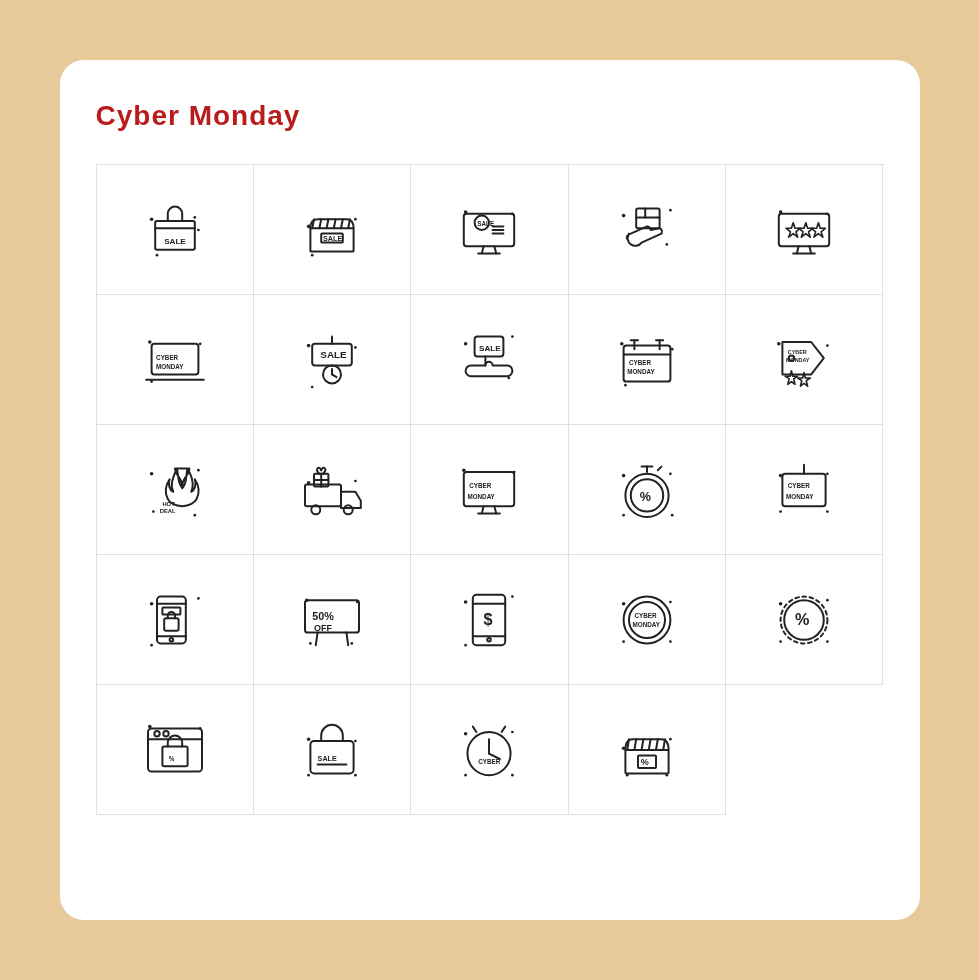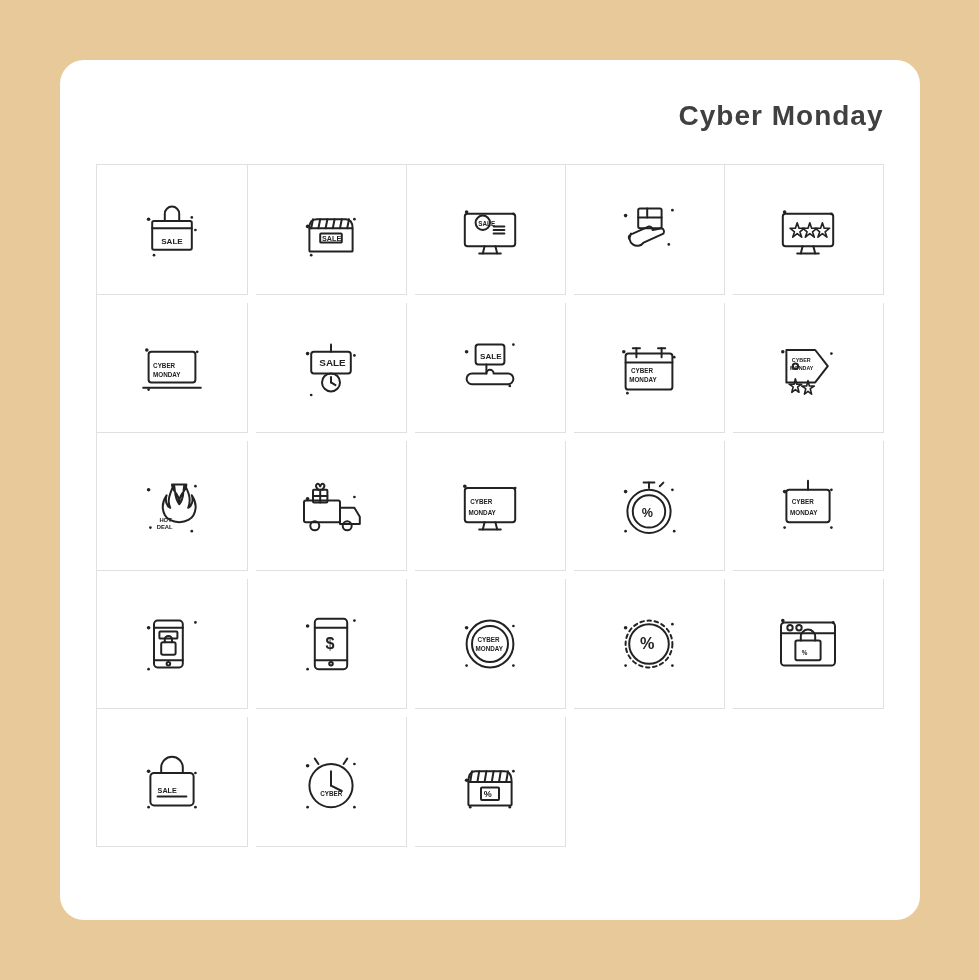--- a/index.html
+++ b/index.html
@@ -13,31 +13,31 @@
       font-family: Arial, sans-serif;
     }
     .card {
       background: #fff;
       border-radius: 24px;
       padding: 40px 36px 36px;
       width: 860px;
       min-height: 860px;
     }
     .page-title {
-      text-align: right;
+      text-align: left;
       font-size: 28px;
       font-weight: bold;
-      color: #404040;
+      color: #b91c1c;
       margin-bottom: 32px;
       letter-spacing: 1px;
     }
     .icon-grid {
       display: grid;
       grid-template-columns: repeat(5, 1fr);
-      gap: 8px;
+      gap: 0;
       border-top: 1px solid #e0e0e0;
       border-left: 1px solid #e0e0e0;
     }
     .icon-cell {
       border-right: 1px solid #e0e0e0;
       border-bottom: 1px solid #e0e0e0;
       display: flex;
       align-items: center;
       justify-content: center;
       padding: 18px 10px;
@@ -288,20 +288,35 @@
         <rect x="26" y="26" width="20" height="8" rx="1"></rect>
 
         <rect x="28" y="38" width="16" height="14" rx="2"></rect>
         <path d="M32 38 v-3 a4 4 0 0 1 8 0 v3"></path>
         <circle cx="14" cy="22" r="2" fill="#222" stroke="none"></circle>
         <circle cx="66" cy="16" r="1.5" fill="#222" stroke="none"></circle>
         <circle cx="14" cy="68" r="1.5" fill="#222" stroke="none"></circle>
       </svg>
     </div>
 
+    <div class="icon-cell">
+      <svg viewBox="0 0 80 80" fill="none" stroke="#222" stroke-width="2.2" stroke-linecap="round" stroke-linejoin="round">
+        <rect x="10" y="18" width="60" height="36" rx="3"></rect>
+
+        <line x1="24" y1="54" x2="22" y2="68"></line>
+        <line x1="56" y1="54" x2="58" y2="68"></line>
+
+        <text x="18" y="40" font-size="12" fill="#222" stroke="none" font-family="Arial" font-weight="bold">50%</text>
+        <text x="20" y="52" font-size="10" fill="#222" stroke="none" font-family="Arial" font-weight="bold">OFF</text>
+        <circle cx="12" cy="18" r="2" fill="#222" stroke="none"></circle>
+        <circle cx="68" cy="20" r="1.5" fill="#222" stroke="none"></circle>
+        <circle cx="16" cy="66" r="1.5" fill="#222" stroke="none"></circle>
+        <circle cx="62" cy="66" r="1.5" fill="#222" stroke="none"></circle>
+      </svg>
+    </div>
 
     <div class="icon-cell">
       <svg viewBox="0 0 80 80" fill="none" stroke="#222" stroke-width="2.2" stroke-linecap="round" stroke-linejoin="round">
         <rect x="22" y="12" width="36" height="56" rx="4"></rect>
         <line x1="22" y1="22" x2="58" y2="22"></line>
         <line x1="22" y1="58" x2="58" y2="58"></line>
         <circle cx="40" cy="62" r="2"></circle>
 
         <text x="34" y="46" font-size="18" fill="#222" stroke="none" font-family="Arial" font-weight="bold">$</text>
         <circle cx="14" cy="20" r="2" fill="#222" stroke="none"></circle>

